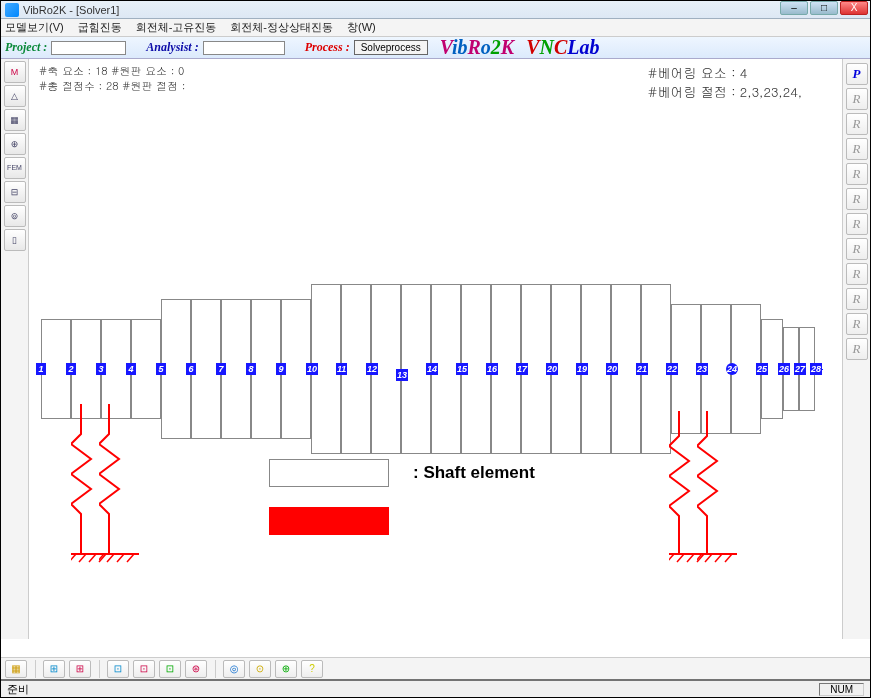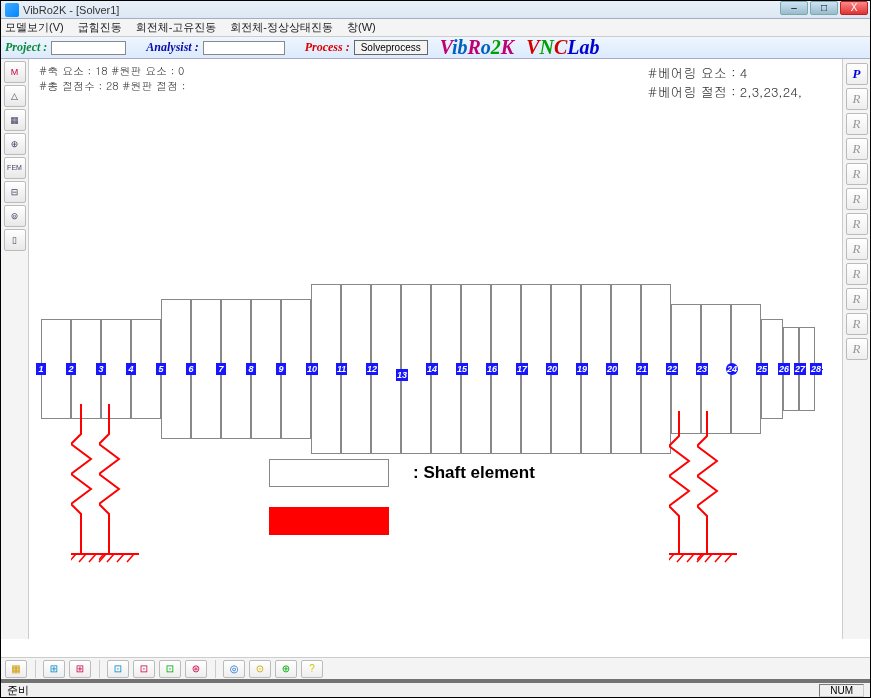--- a/index.html
+++ b/index.html
@@ -60,21 +60,21 @@
   .legend .row { display:flex; align-items:center; margin-bottom:20px;}
   .legend .swatch { width:120px; height:28px; border:1px solid #888; margin-right:24px;}
   .legend .swatch.red { background:#ff0000; border:none;}
 
   
   .bottomtb { position:absolute; left:0; right:0; bottom:18px; height:22px; background:#f4f4f4; border-top:1px solid #ccc; display:flex; align-items:center; padding-left:4px;}
   .bottomtb .tbtn { width:22px; height:18px; border:1px solid #bbb; background:linear-gradient(#fff,#eee); margin-right:4px; font-size:10px; text-align:center; line-height:16px; border-radius:2px;}
   .bottomtb .sep { width:4px; height:18px; border-left:1px solid #ccc; margin: 0 4px;}
 
   
-  .statusbar { position:absolute; left:0; right:0; bottom:0; height:18px; background:#f0f0f0; border-top:4px solid #737373; display:flex; align-items:center; padding: 0 6px; font-size:11px; justify-content:space-between;}
+  .statusbar { position:absolute; left:0; right:0; bottom:0; height:18px; background:#f0f0f0; border-top:2px solid #737373; display:flex; align-items:center; padding: 0 6px; font-size:11px; justify-content:space-between;}
   .statusbar .numbox { border:1px inset #ccc; padding: 0 10px; font-size:10px;}
 </style>
 </head>
 <body>
 
 <div class="titlebar">
   <div class="icon"></div>
   <div class="title">VibRo2K - [Solver1]</div>
 </div>
 <div class="winbuttons">

